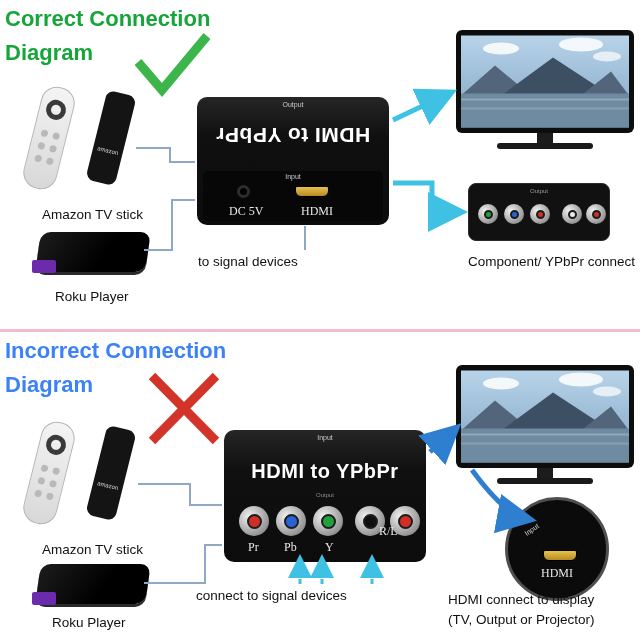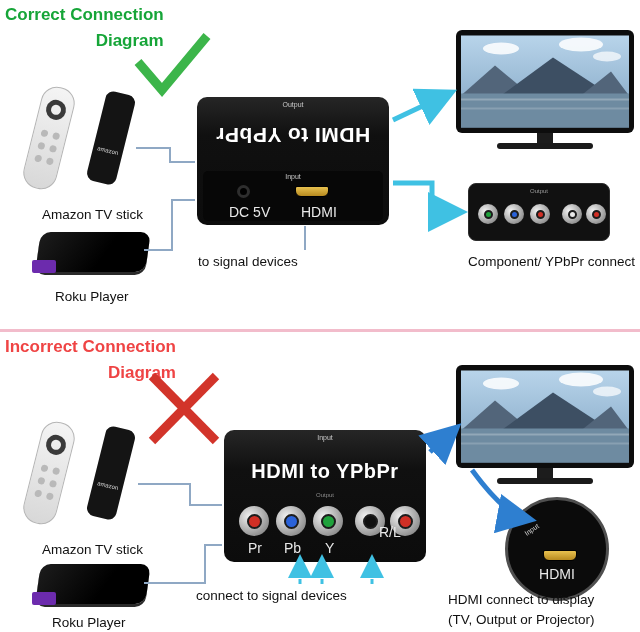--- a/index.html
+++ b/index.html
@@ -1,22 +1,22 @@
 <!DOCTYPE html>
 <html><head>
 <meta charset="utf-8">
 <style>
   * { margin:0; padding:0; box-sizing:border-box; }
   body { background:#fff; font-family:"Liberation Sans", sans-serif; }
   .canvas { position:relative; width:640px; height:632px; background:#fff; overflow:hidden; }
   .abs { position:absolute; }
 
-  .title { font-size:17px; font-weight:bold; line-height:1.55;text-align:right; }
+  .title { font-size:22px; font-weight:bold; line-height:1.55; }
   .title.green { color:#16a538; }
-  .title.red { color:#ef4444; }
+  .title.red { color:#3b82f6; }
 
   .caption { font-size:13.5px; color:#111; line-height:1.5; }
 
   .divider { position:absolute; left:0; right:0; top:329px; height:3px; background:#f2bccb; }
 
   
   .remote { position:absolute; width:34px; height:104px; background:linear-gradient(#f4f4f4,#d8d8d8);
             border:1px solid #b5b5b5; border-radius:16px; transform:rotate(14deg); }
   .remote .ring { position:absolute; left:6px; top:12px; width:20px; height:20px; border-radius:50%;
                   border:5px solid #3a3a3a; }
@@ -35,21 +35,21 @@
   .conv .tiny { position:absolute; left:0; right:0; text-align:center; color:#c9c9c9; font-size:7px; }
   .conv .name { position:absolute; left:0; right:0; text-align:center; color:#fff; font-weight:bold;
                 font-size:21px; letter-spacing:0.5px; }
   .flip { transform:rotate(180deg); }
   .conv-frontface { position:absolute; left:6px; right:6px; bottom:4px; height:50px; background:#070707;
                     border-radius:5px; }
   .dc-port { position:absolute; width:13px; height:13px; border-radius:50%; background:#000;
              border:3px solid #2e2e2e; }
   .hdmi-port { position:absolute; width:34px; height:11px; background:linear-gradient(#e8c14f,#b78a1f);
                border-radius:2px 2px 6px 6px; border:1px solid #000; }
-  .portlabel { position:absolute; color:#e8e8e8; font-size:14px; }
+  .portlabel { position:absolute; color:#e8e8e8; font-size:12px;font-family:Liberation Serif, serif; }
 
   .port { position:absolute; width:30px; height:30px; border-radius:50%;
           background:radial-gradient(circle at 35% 35%, #f2f2f2, #8f8f8f 75%);
           display:flex; align-items:center; justify-content:center; }
   .port .core { width:15px; height:15px; border-radius:50%; border:2px solid #1c1c1c; }
   .port-sm { width:20px; height:20px; }
   .port-sm .core { width:9px; height:9px; border-width:2px; }
   .core-red { background:#d12f25; } .core-blue { background:#2a62d9; }
   .core-green { background:#1fa23c; } .core-white { background:#e9e9e9; }
   .core-dark { background:#101010; }

